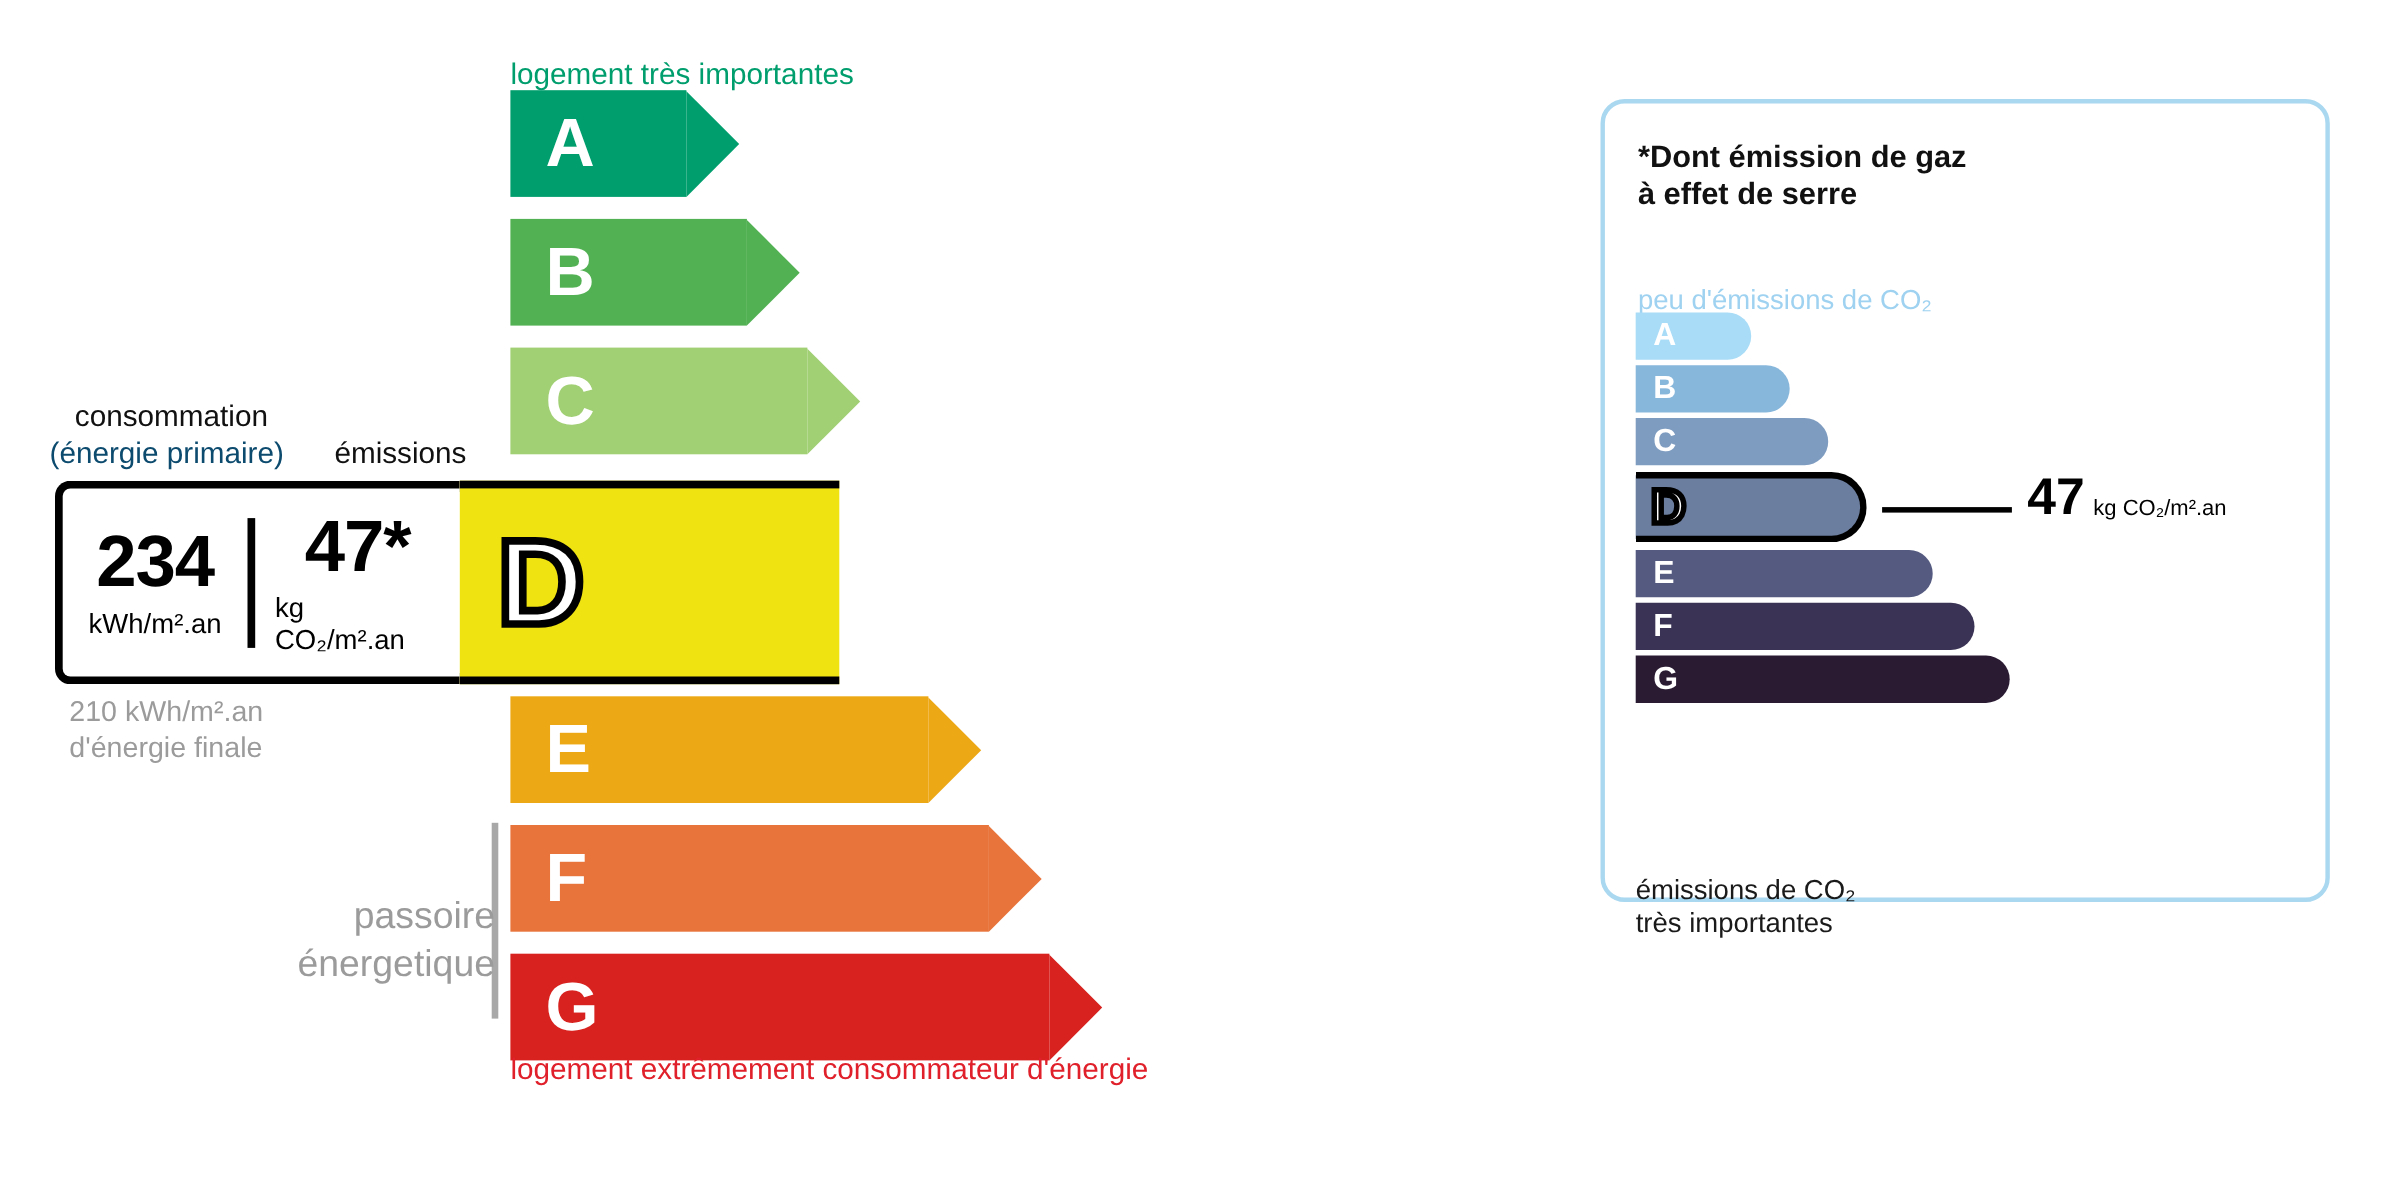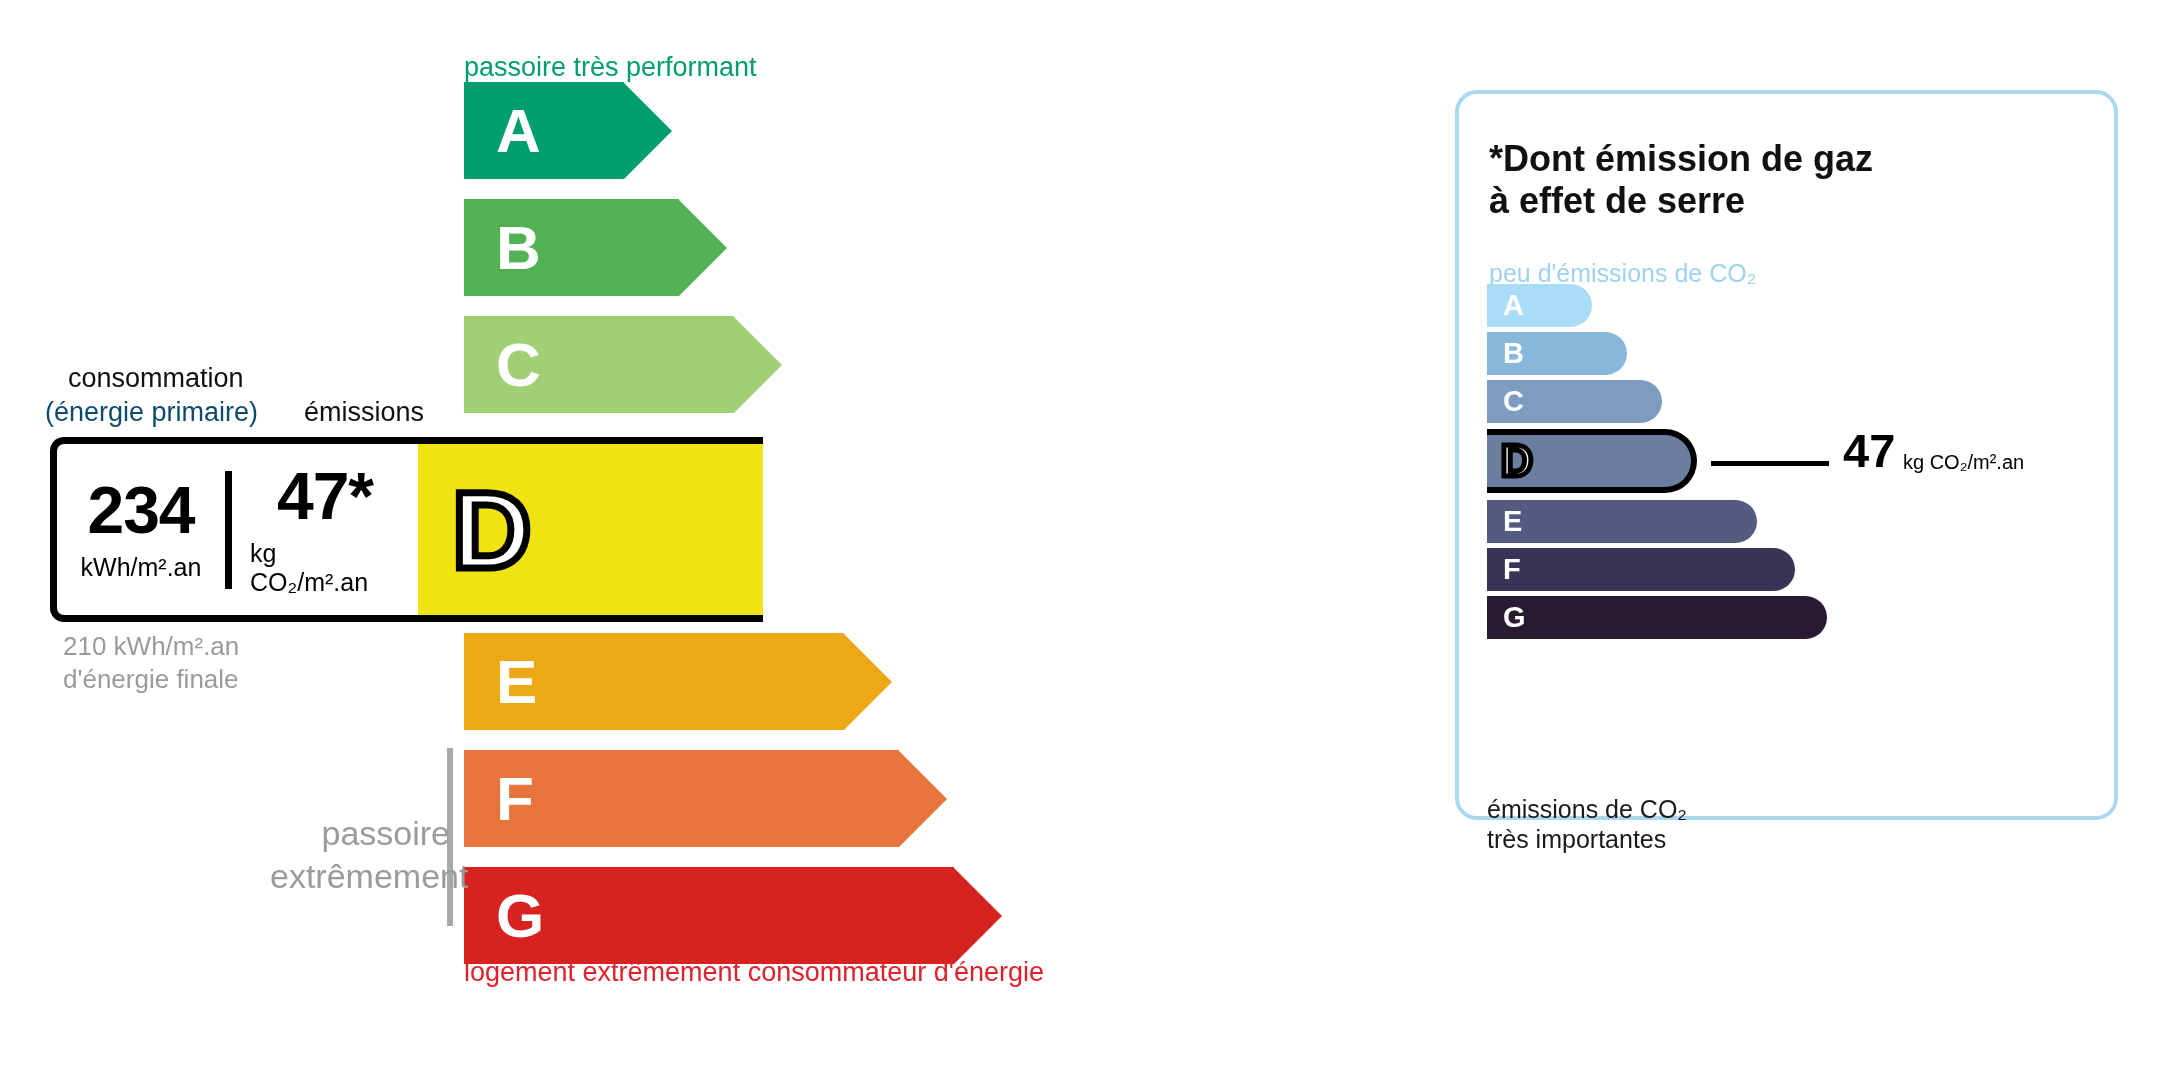--- a/index.html
+++ b/index.html
@@ -119,22 +119,22 @@
   
   .co2{
     position:absolute;left:1455px;top:90px;
     width:663px;height:730px;
     border:4px solid #a9d8f0;
     border-radius:22px;
     box-sizing:border-box;
     background:#fff;
   }
   .co2-title{
-    position:absolute;left:30px;top:44px;
-    font-size:36px;font-weight:bold;color:#111;
+    position:absolute;left:30px;top:32px;
+    font-size:28px;font-weight:bold;color:#111;
     line-height:1.18;white-space:nowrap;
   }
   .co2-top{
     position:absolute;left:30px;top:155px;
     font-size:25px;color:#9ed2f0;white-space:nowrap;margin-top:10px;
   }
   .co2-bottom{
     position:absolute;left:28px;top:700px;
     font-size:25px;color:#1a1a1a;line-height:1.2;white-space:nowrap;
   }
@@ -171,21 +171,21 @@
     font-size:20px;color:#000;white-space:nowrap;
   }
 </style>
 </head>
 <body>
 
 <div class="root">
 
   <div class="dpe">
 
-    <div class="top-label">passoire très performant</div>
+    <div class="top-label">logement très importantes</div>
 
     <div id="arrows">
         <div class="arrow-row" style="top: 82px;">
           <div class="arrow">
             <div class="body" style="width:160px;background:#009e6d">
               <span class="letter">A</span>
             </div>
             <div class="tip" style="border-left:48px solid #009e6d"></div>
           </div>
         </div>
@@ -227,21 +227,21 @@
               <span class="letter">G</span>
             </div>
             <div class="tip" style="border-left:48px solid #d7221f"></div>
           </div>
         </div>
       </div>
 
     <div class="passoire-bar"></div>
     <div class="passoire">
       <div>passoire</div>
-      <div>extrêmement</div>
+      <div>énergetique</div>
     </div>
 
     <div class="lbl-conso">consommation</div>
     <div class="lbl-conso-sub">(énergie primaire)</div>
     <div class="lbl-emis">émissions</div>
 
     <div class="dpe-current">
       <div class="cur-box">
         <div class="cur-cell" style="width:168px">
           <div class="val">234</div>

